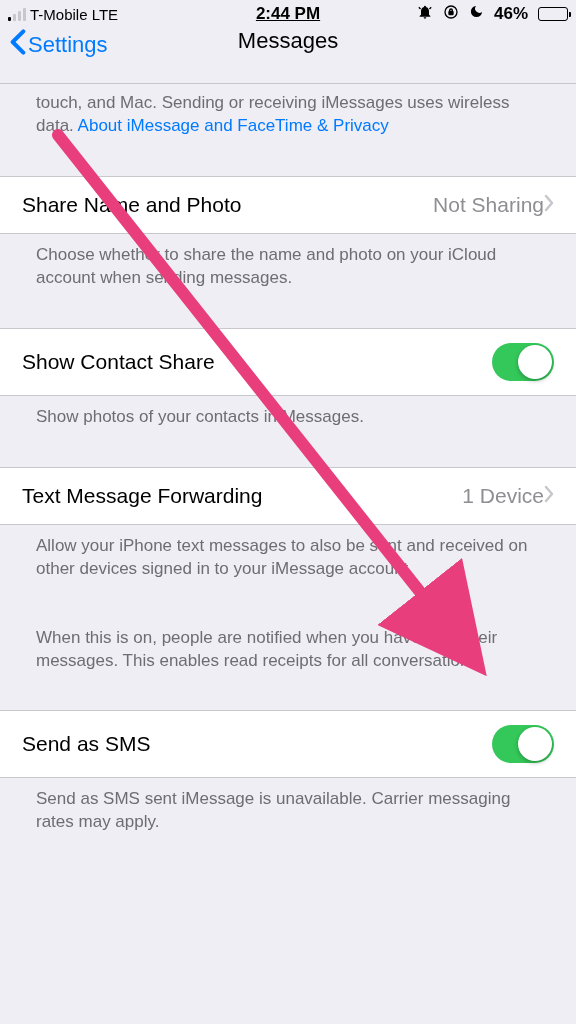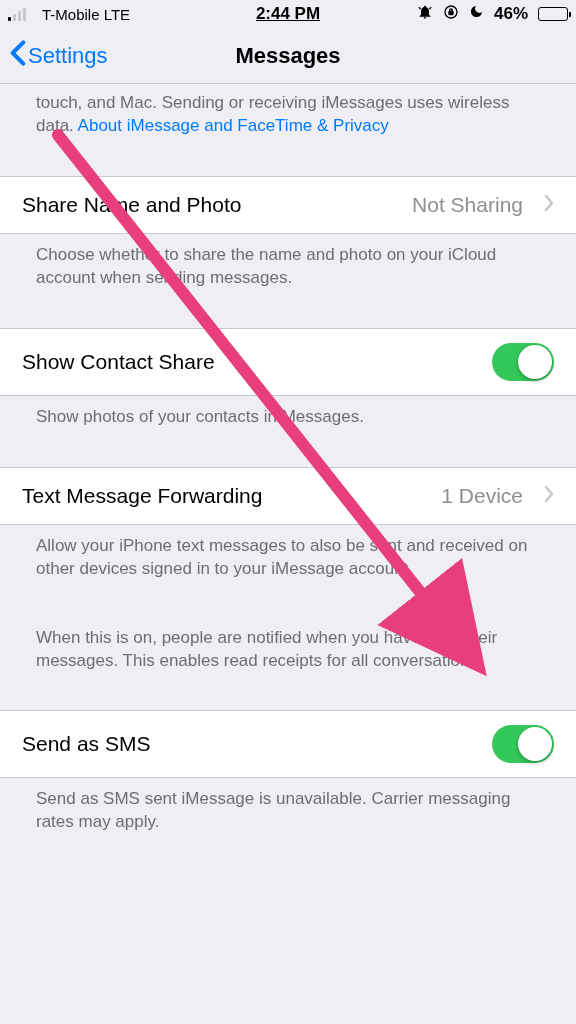--- a/index.html
+++ b/index.html
@@ -16,46 +16,46 @@
   
   .statusbar {
     height: 28px;
     display: flex;
     align-items: center;
     padding: 0 8px;
     font-size: 17px;
     font-weight: 600;
     background: #efeef4;
   }
-  .sb-left { display:flex; align-items:center; gap:16px; flex:1; }
+  .sb-left { display:flex; align-items:center; gap:4px; flex:1; }
   .sb-center { flex:1; text-align:center;text-decoration:underline; }
   .sb-right { flex:1; display:flex; align-items:center; justify-content:flex-end; gap:10px; }
   .signal { display:flex; align-items:flex-end; gap:2px; }
   .sig-bar { width:3px; background:#c7c7cc; border-radius:1px; }
   .sig-bar.on { background:#000; }
   .sig-bar:nth-child(1){height:4px;} .sig-bar:nth-child(2){height:7px;}
   .sig-bar:nth-child(3){height:10px;} .sig-bar:nth-child(4){height:13px;}
   .carrier { font-size:15px; font-weight:500; }
   .batt { width:30px; height:14px; border:1.5px solid #000; border-radius:3px; position:relative; }
   .batt::after{ content:""; position:absolute; right:-4px; top:3.5px; width:2.5px; height:5px; background:#000; border-radius:0 1px 1px 0;}
   .batt-fill{ height:100%; width:46%; background:#000; border-radius:1px 0 0 1px;}
 
   
   .navbar {
     height:56px;
     display:flex;
-    align-items:center;
+    align-items:flex-start;
     padding:0 10px;
     border-bottom:0.5px solid #c8c7cc;
     background:#efeef4;
     position:relative;
   }
   .back { display:flex; align-items:center; color:#007aff; font-size:22px; }
   .back svg { width:16px; height:28px; margin-right:2px; }
-  .nav-title { position:absolute; left:0; right:0; text-align:center; font-size:22px; font-weight:700; pointer-events:none;}
+  .nav-title { position:absolute; left:0; right:0; text-align:center; font-size:22px; font-weight:400; pointer-events:none;}
 
   
   .scroll { height:calc(1024px - 28px - 56px); overflow:hidden; }
 
   .footer-text {
     padding:8px 36px 12px;
     font-size:17px;
     color:#6d6d72;
     line-height:1.35;
   }
@@ -66,21 +66,21 @@
     border-top:0.5px solid #c8c7cc;
     border-bottom:0.5px solid #c8c7cc;
     min-height:58px;
     padding:14px 22px;
     display:flex;
     align-items:center;
     font-size:21px;
   }
   .row + .footer-text { padding-top:10px; }
   .row .label { flex:1; color:#000; }
-  .row .value { color:#8e8e93; margin-right:21px; font-size:21px;}
+  .row .value { color:#8e8e93; margin-right:0; font-size:21px;}
   .chev { color:#c7c7cc; }
   .chev svg{ width:10px; height:18px; }
 
   .toggle {
     width:62px; height:38px; border-radius:19px; position:relative;
     transition:background .2s;
   }
   .toggle.on { background:#34c759; }
   .toggle.off { background:#e9e9ea; border:1.5px solid #e4e4e6; }
   .knob {

